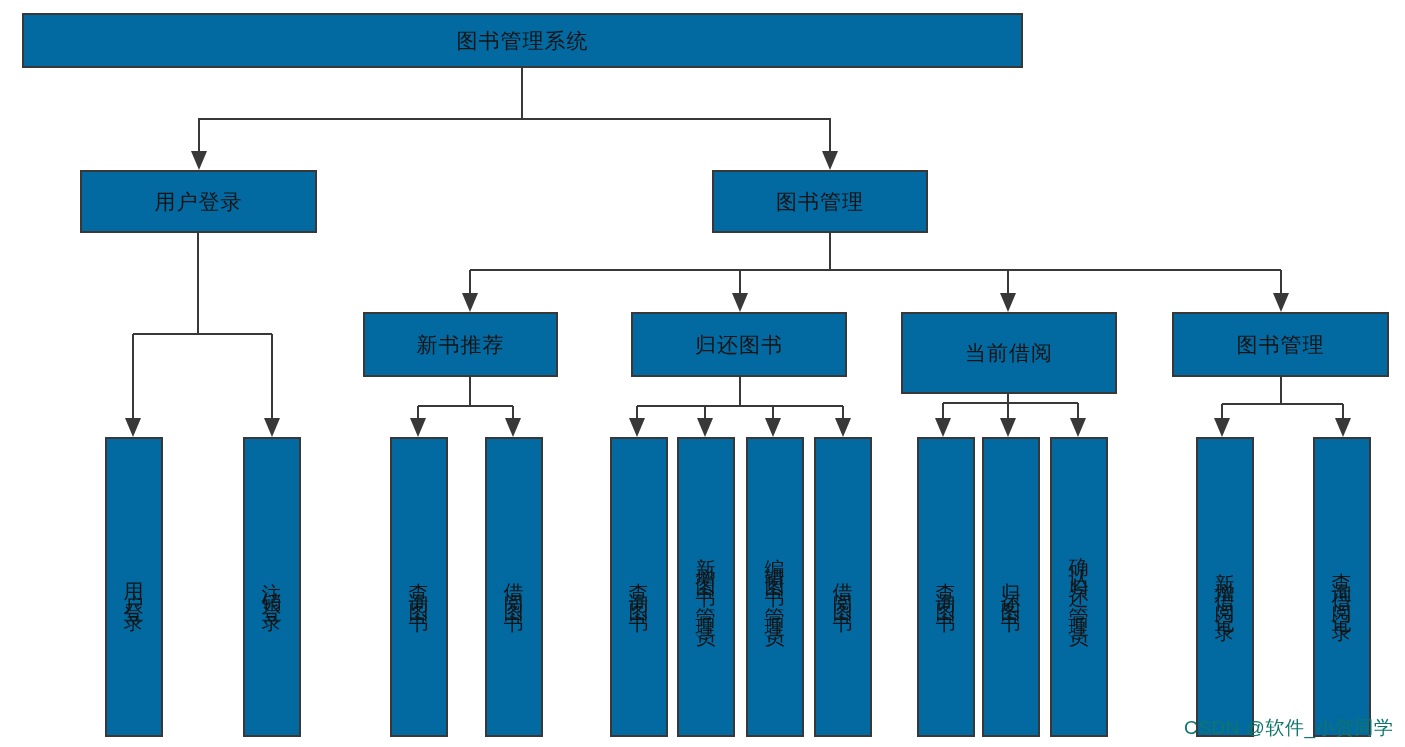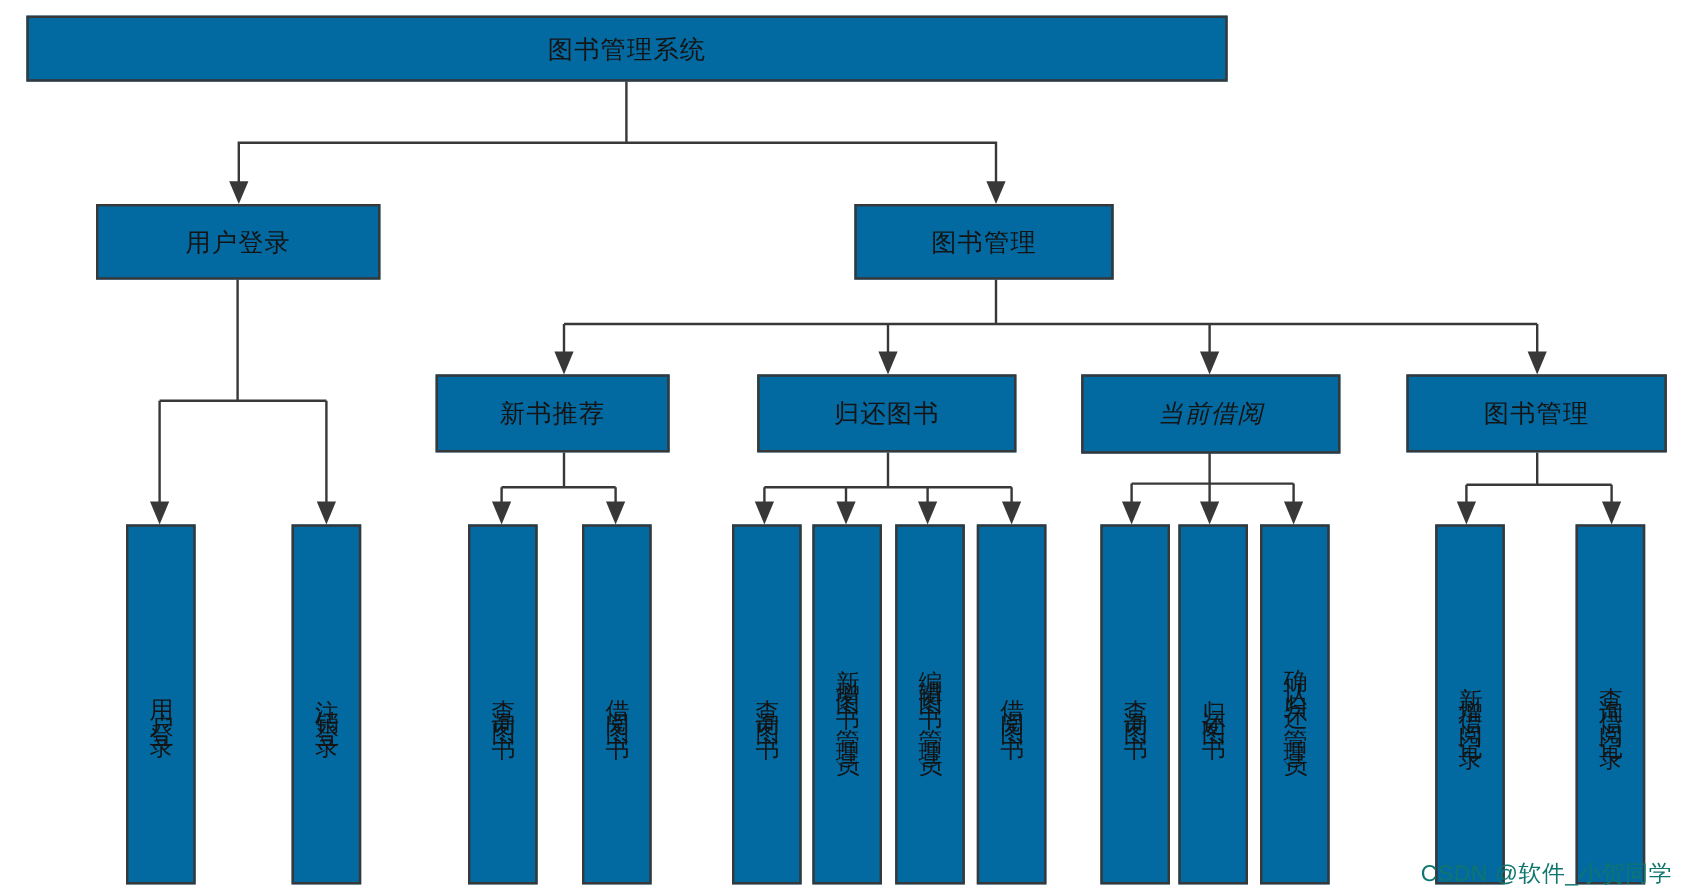--- a/index.html
+++ b/index.html
@@ -97,21 +97,21 @@
   <div class="box" style="left:712px; top:170px; width:216px; height:63px;">
     <span>图书管理</span>
   </div>
 
   <div class="box" style="left:363px; top:312px; width:195px; height:65px;">
     <span>新书推荐</span>
   </div>
   <div class="box" style="left:631px; top:312px; width:216px; height:65px;">
     <span>归还图书</span>
   </div>
-  <div class="box" style="left:901px; top:312px; width:216px; height:66px;font-style:italic;">
+  <div class="box" style="left:901px; top:312px; width:216px; height:82px;">
     <span>当前借阅</span>
   </div>
   <div class="box" style="left:1172px; top:312px; width:217px; height:65px;">
     <span>图书管理</span>
   </div>
 
   <div class="box leaf" style="left:105px;">
     <span>用户登录</span>
   </div>
   <div class="box leaf" style="left:243px;">

